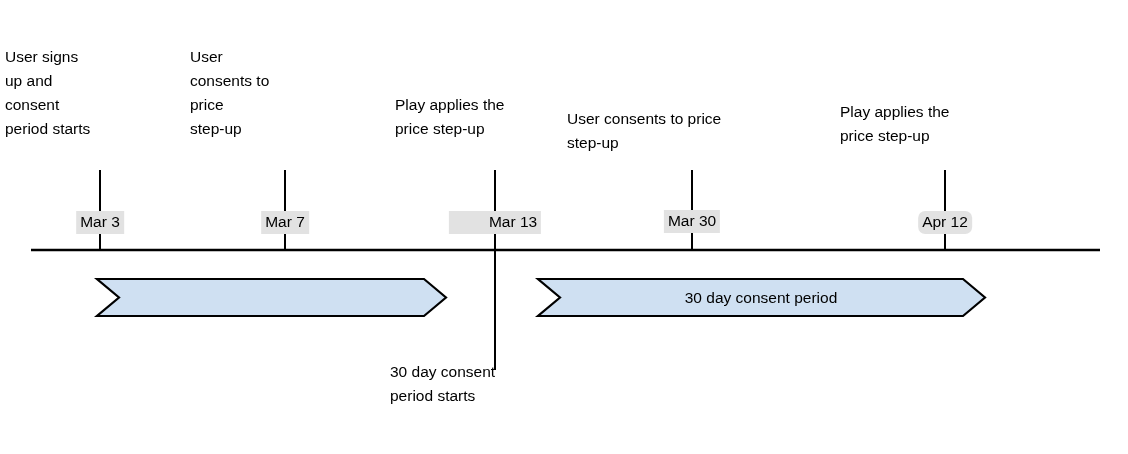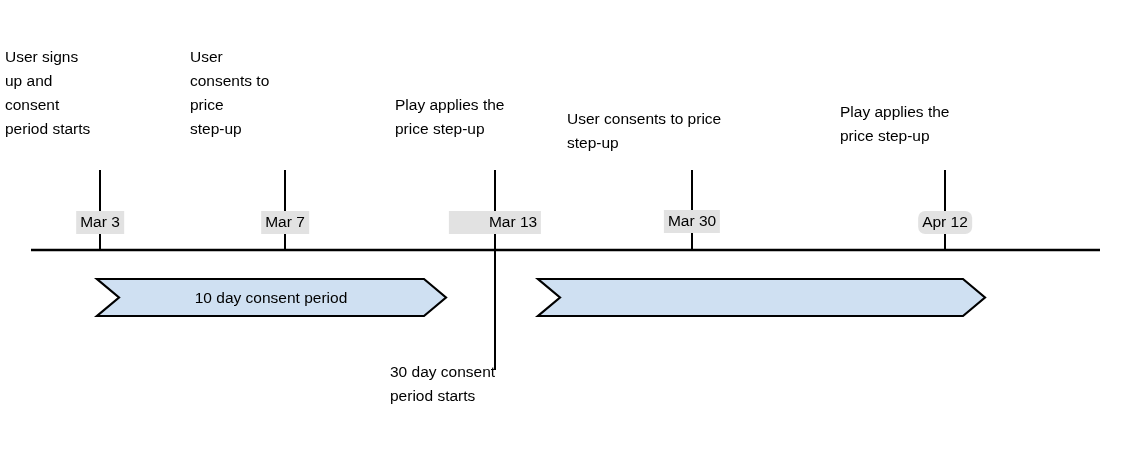--- a/index.html
+++ b/index.html
@@ -98,19 +98,19 @@
   <div class="date-chip" style="left:100px; top:211px;">Mar 3</div>
 
   <div class="date-chip" style="left:285px; top:211px;">Mar 7</div>
 
   <div class="date-chip" style="left:495px; top:211px;padding-left:40px;">Mar 13</div>
 
   <div class="date-chip" style="left:692px; top:210px;">Mar 30</div>
 
   <div class="date-chip" style="left:945px; top:211px;border-radius:7px;">Apr 12</div>
 
-  <div class="band-label" style="left:271px; top:298px;">10 day consent period</div>
 
+  <div class="band-label" style="left:761px; top:298px;">30 day consent period</div>
 
   <div class="evt-label bottom" style="left:495px; top:360px; width:210px;">30 day consent
 period starts</div>
 
 </div>
 
 </body></html>

